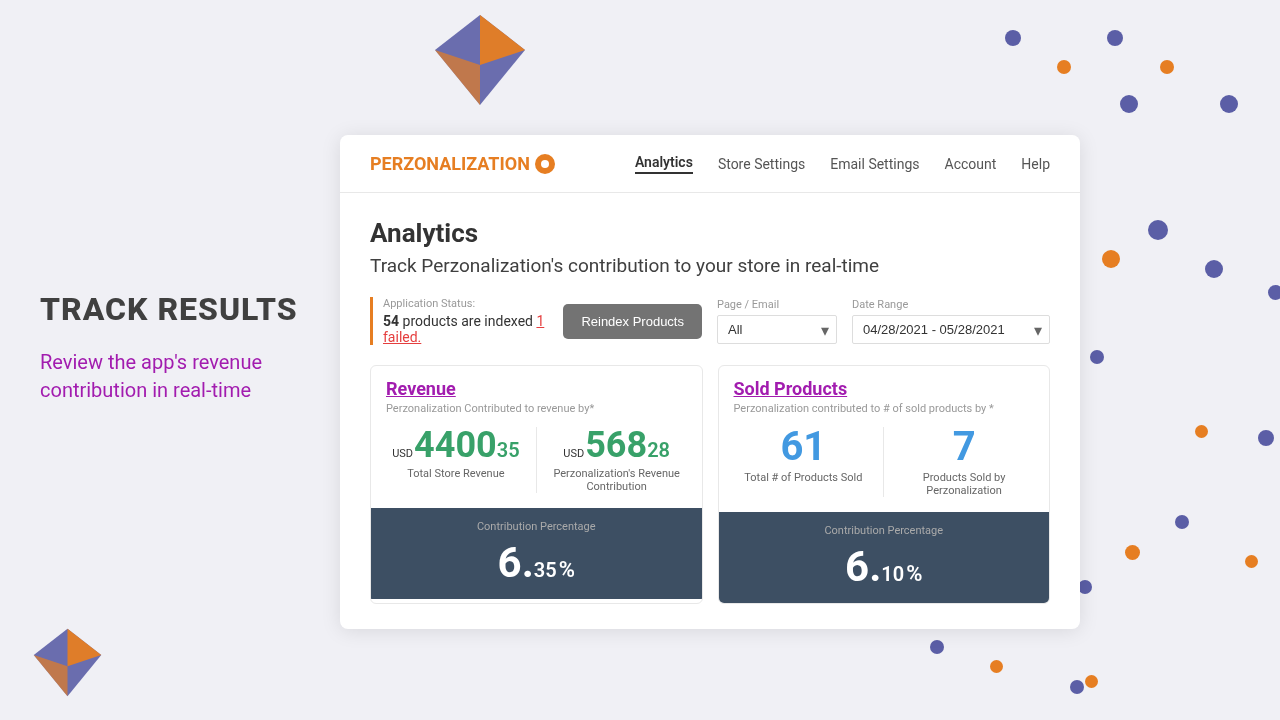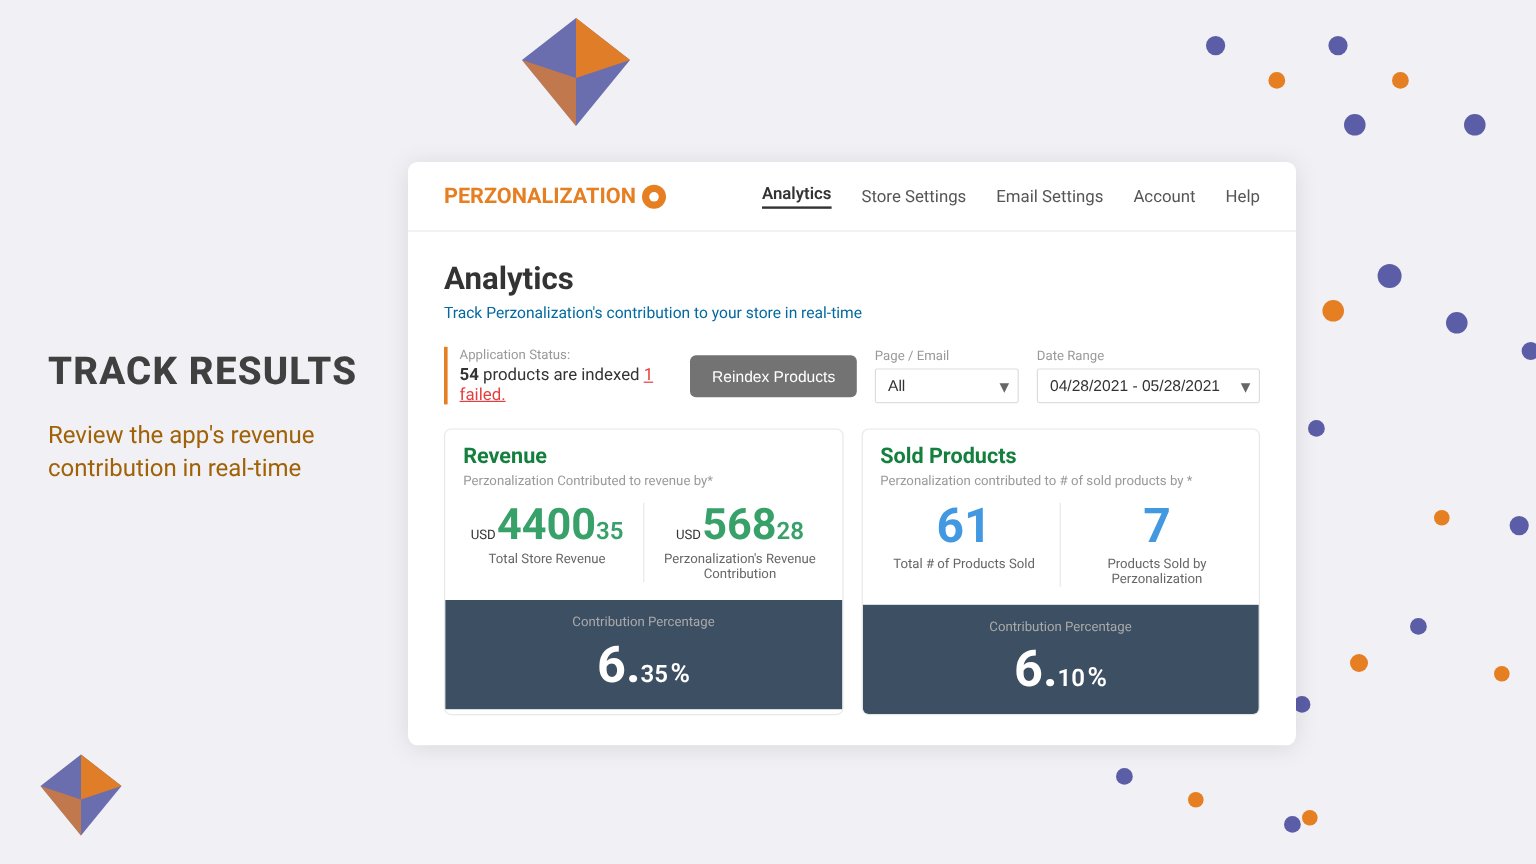--- a/index.html
+++ b/index.html
@@ -46,21 +46,21 @@
     }
     .left-text h1 {
       font-size: 32px;
       font-weight: 800;
       color: #404040;
       letter-spacing: 1px;
       margin-bottom: 20px;
     }
     .left-text p {
       font-size: 20px;
-      color: #a16207;
+      color: #a21caf;
       line-height: 1.4;
     }
 
     
     .main-card {
       position: absolute;
       left: 340px;
       top: 135px;
       width: 740px;
       min-height: 480px;
@@ -128,22 +128,22 @@
     .content {
       padding: 25px 30px;
     }
     .page-title {
       font-size: 26px;
       font-weight: 700;
       color: #333;
       margin-bottom: 6px;
     }
     .page-subtitle {
-      font-size: 13px;
-      color: #0369a1;
+      font-size: 19px;
+      color: #404040;
       margin-bottom: 20px;
     }
 
     
     .status-bar {
       display: flex;
       align-items: center;
       gap: 15px;
       margin-bottom: 20px;
     }
@@ -181,21 +181,21 @@
       flex-direction: column;
       gap: 4px;
     }
     .filter-label {
       font-size: 11px;
       color: #999;
     }
     .filter-select {
       border: 1px solid #ddd;
       border-radius: 2px;
-      padding: 6px 32px 6px 10px;
+      padding: 6px 44px 6px 10px;
       font-size: 13px;
       color: #333;
       background: white;
       appearance: none;
       cursor: pointer;
       min-width: 120px;
       position: relative;
     }
     .select-wrapper {
       position: relative;
@@ -221,22 +221,23 @@
       border: 1px solid #e8e8e8;
       border-radius: 6px;
       overflow: hidden;
     }
     .metric-header {
       padding: 12px 15px 0;
     }
     .metric-title {
       font-size: 18px;
       font-weight: 700;
-      color: #15803d;
+      color: #a21caf;
       margin-bottom: 3px;
+      text-decoration: underline;
     }
     .metric-subtitle {
       font-size: 11px;
       color: #999;
       margin-bottom: 12px;
     }
     .metric-values {
       display: flex;
       padding: 0 15px 15px;
       gap: 10px;

